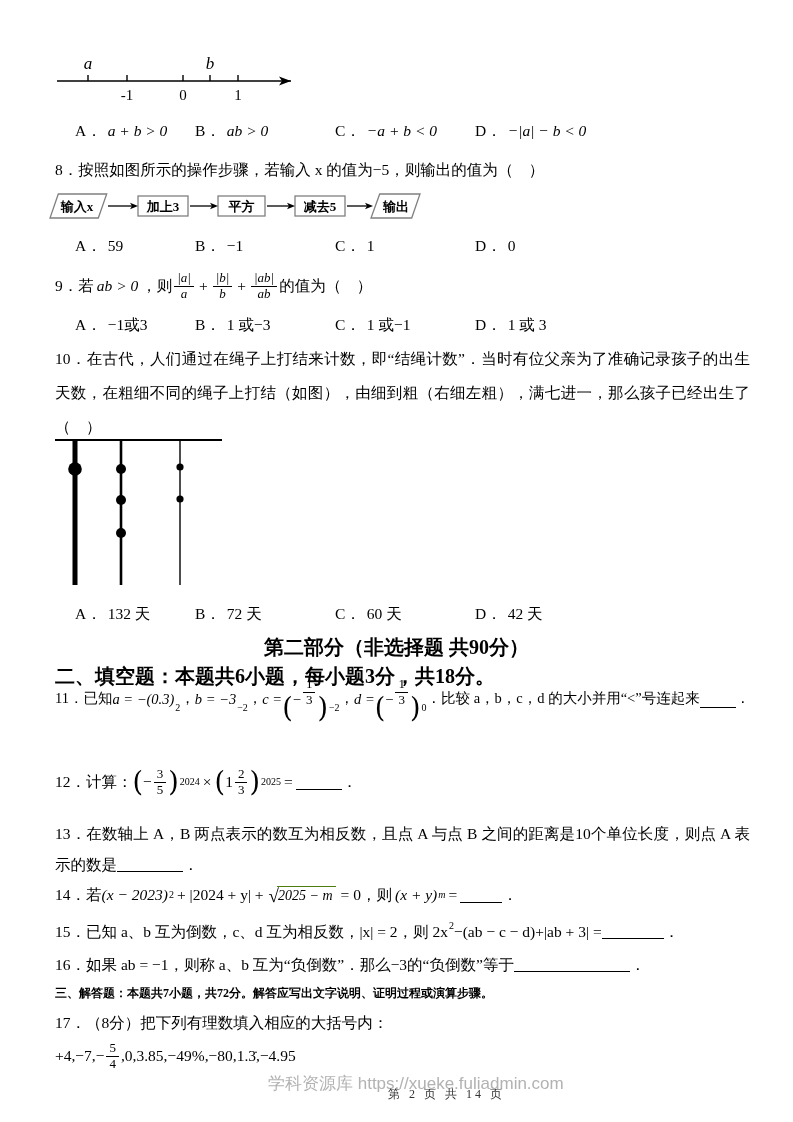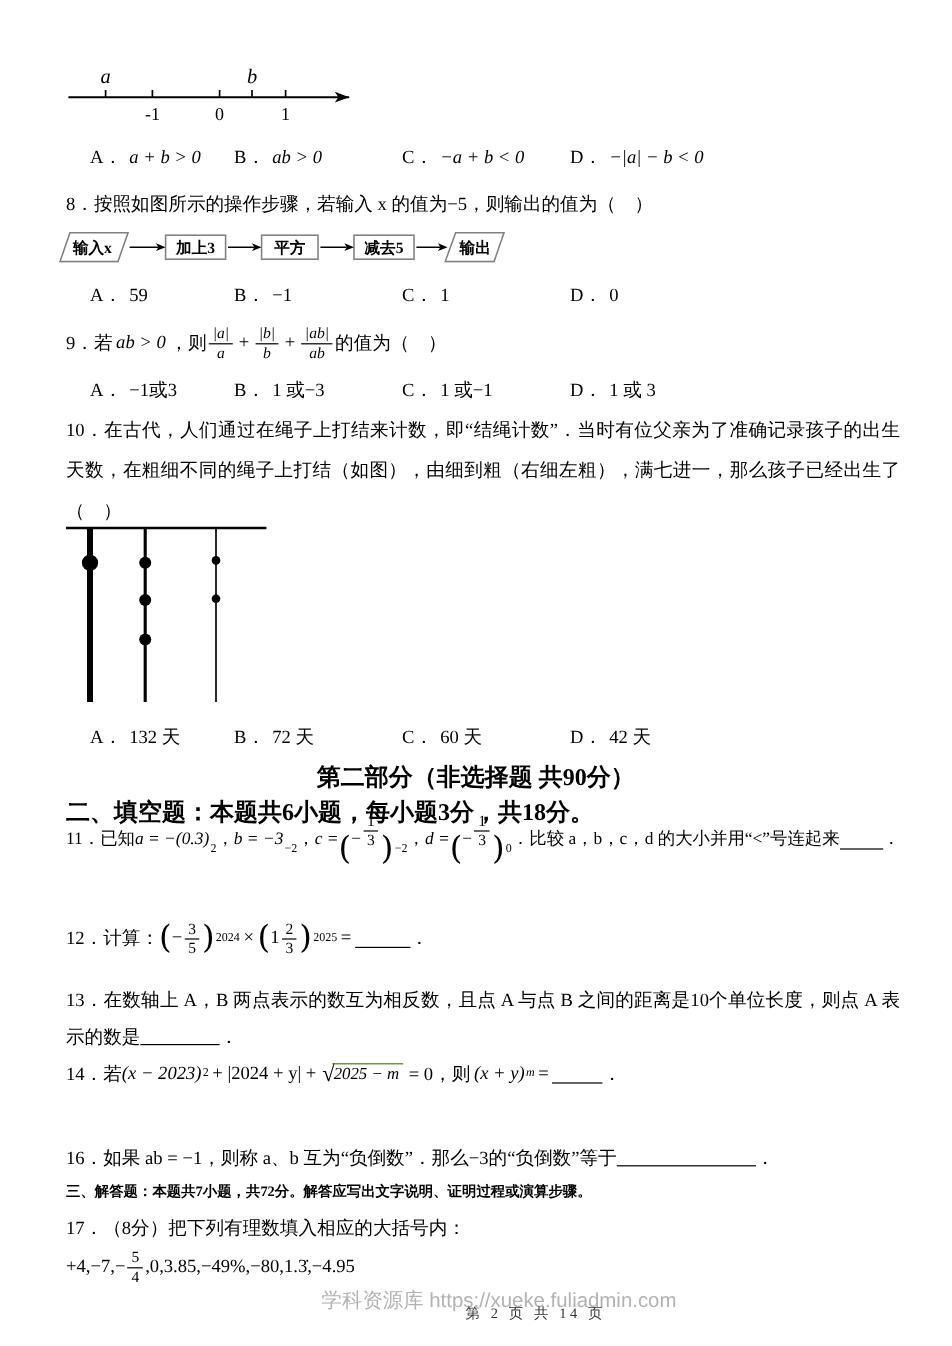--- a/index.html
+++ b/index.html
@@ -225,20 +225,23 @@
         <span class="rad it">2025 − m</span>
       </span>
     <span class="mgap">= 0，则</span>
     <span class="it">(x + y)</span>
       <sup class="e it">m</sup>
     <span class="mgap">=</span>
     <span class="blank" style="width:42px;"></span>
       <span>．</span>
   </div>
 
+  <div class="abs stem" style="top:922px;">
+    <span>15．已知 a、b 互为倒数，c、d 互为相反数，|x| = 2，则 2x</span><sup class="e">2</sup><span>−(ab − c − d)+|ab + 3| =</span><span class="blank" style="width:62px;"></span><span>．</span>
+  </div>
 
   <div class="abs stem" style="top:955px;">
     <span>16．如果 ab = −1，则称 a、b 互为“负倒数”．那么−3的“负倒数”等于</span><span class="blank" style="width:116px;"></span><span>．</span>
   </div>
 
   <div class="abs stem bold" style="top:985px; font-size:12px;">三、解答题：本题共7小题，共72分。解答应写出文字说明、证明过程或演算步骤。</div>
 
   <div class="abs stem" style="top:1013px;">17．（8分）把下列有理数填入相应的大括号内：</div>
   <div class="abs stem mathline" style="top:1036px; height:40px;font-family:Liberation Serif, serif;">
     <span>+4,−7,−</span>

